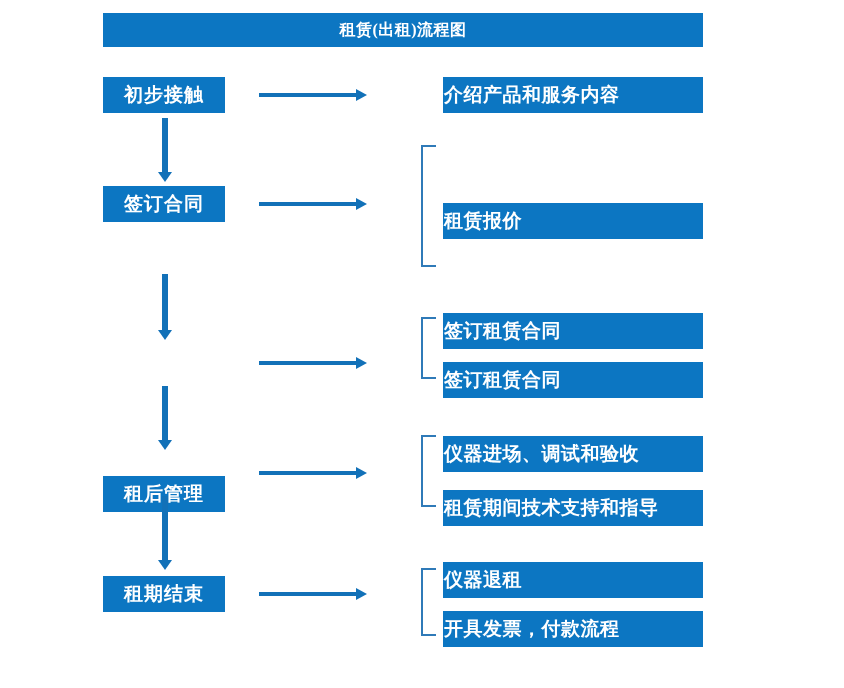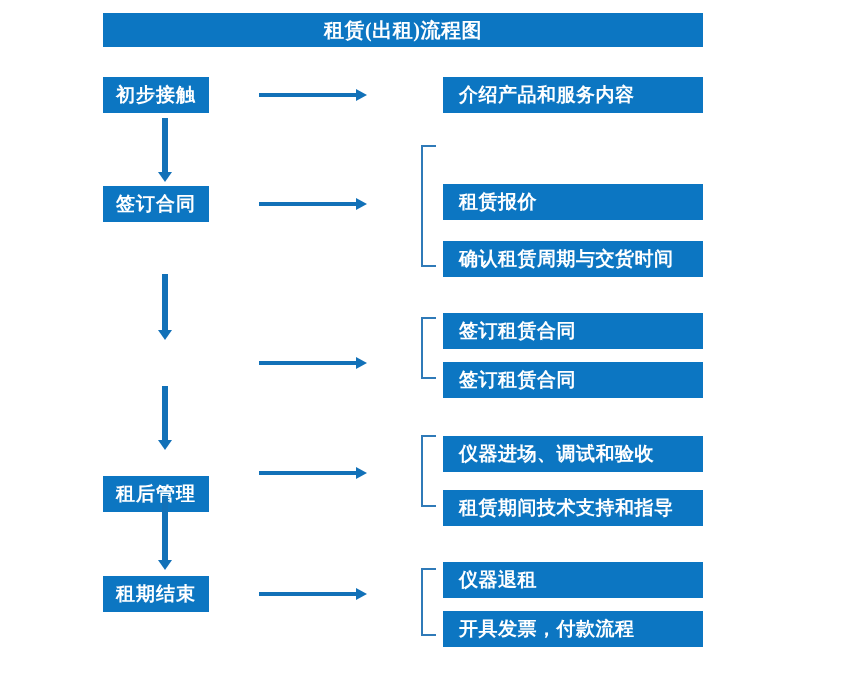--- a/index.html
+++ b/index.html
@@ -18,53 +18,53 @@
     overflow: hidden;
   }
   .title-bar {
     position: absolute;
     left: 103px;
     top: 13px;
     width: 600px;
     height: 34px;
     background: #0c76c2;
     color: #ffffff;
-    font-size: 20px;
+    font-size: 16px;
     font-weight: bold;
     display: flex;
     align-items: center;
     justify-content: center;
     letter-spacing: 0.5px;
   }
   .stage-box {
     position: absolute;
     background: #0c76c2;
     color: #ffffff;
     font-size: 19px;
     font-weight: bold;
     display: flex;
     align-items: center;
     justify-content: center;
     left: 103px;
-    width: 106px;
+    width: 122px;
     height: 36px;
     letter-spacing: 1px;
   }
   .detail-box {
     position: absolute;
     background: #0c76c2;
     color: #ffffff;
     font-size: 19px;
     font-weight: bold;
     display: flex;
     align-items: center;
     left: 443px;
     width: 260px;
     height: 36px;
-    padding-left: 16px;
+    padding-left: 1px;
     box-sizing: border-box;
     letter-spacing: 0.5px;
   }
   .v-arrow {
     position: absolute;
     left: 158px;
     width: 14px;
   }
   .v-arrow .stem {
     position: absolute;
@@ -165,22 +165,21 @@
     <div class="stem"></div>
       <div class="head"></div>
   </div>
 
   <div class="bracket" style="top:145px; height:122px"></div>
   <div class="bracket" style="top:317px; height:62px"></div>
   <div class="bracket" style="top:435px; height:72px"></div>
   <div class="bracket" style="top:568px; height:68px"></div>
 
   <div class="detail-box" style="top:77px">介绍产品和服务内容</div>
-  <div class="detail-box" style="top:184px">租赁报价</div>
-  <div class="detail-box" style="top:241px">确认租赁周期与交货时间</div>
+  <div class="detail-box" style="top:203px">租赁报价</div>
   <div class="detail-box" style="top:313px">签订租赁合同</div>
   <div class="detail-box" style="top:362px">签订租赁合同</div>
   <div class="detail-box" style="top:436px">仪器进场、调试和验收</div>
   <div class="detail-box" style="top:490px">租赁期间技术支持和指导</div>
   <div class="detail-box" style="top:562px">仪器退租</div>
   <div class="detail-box" style="top:611px">开具发票，付款流程</div>
 
 </div>
 
 </body></html>

